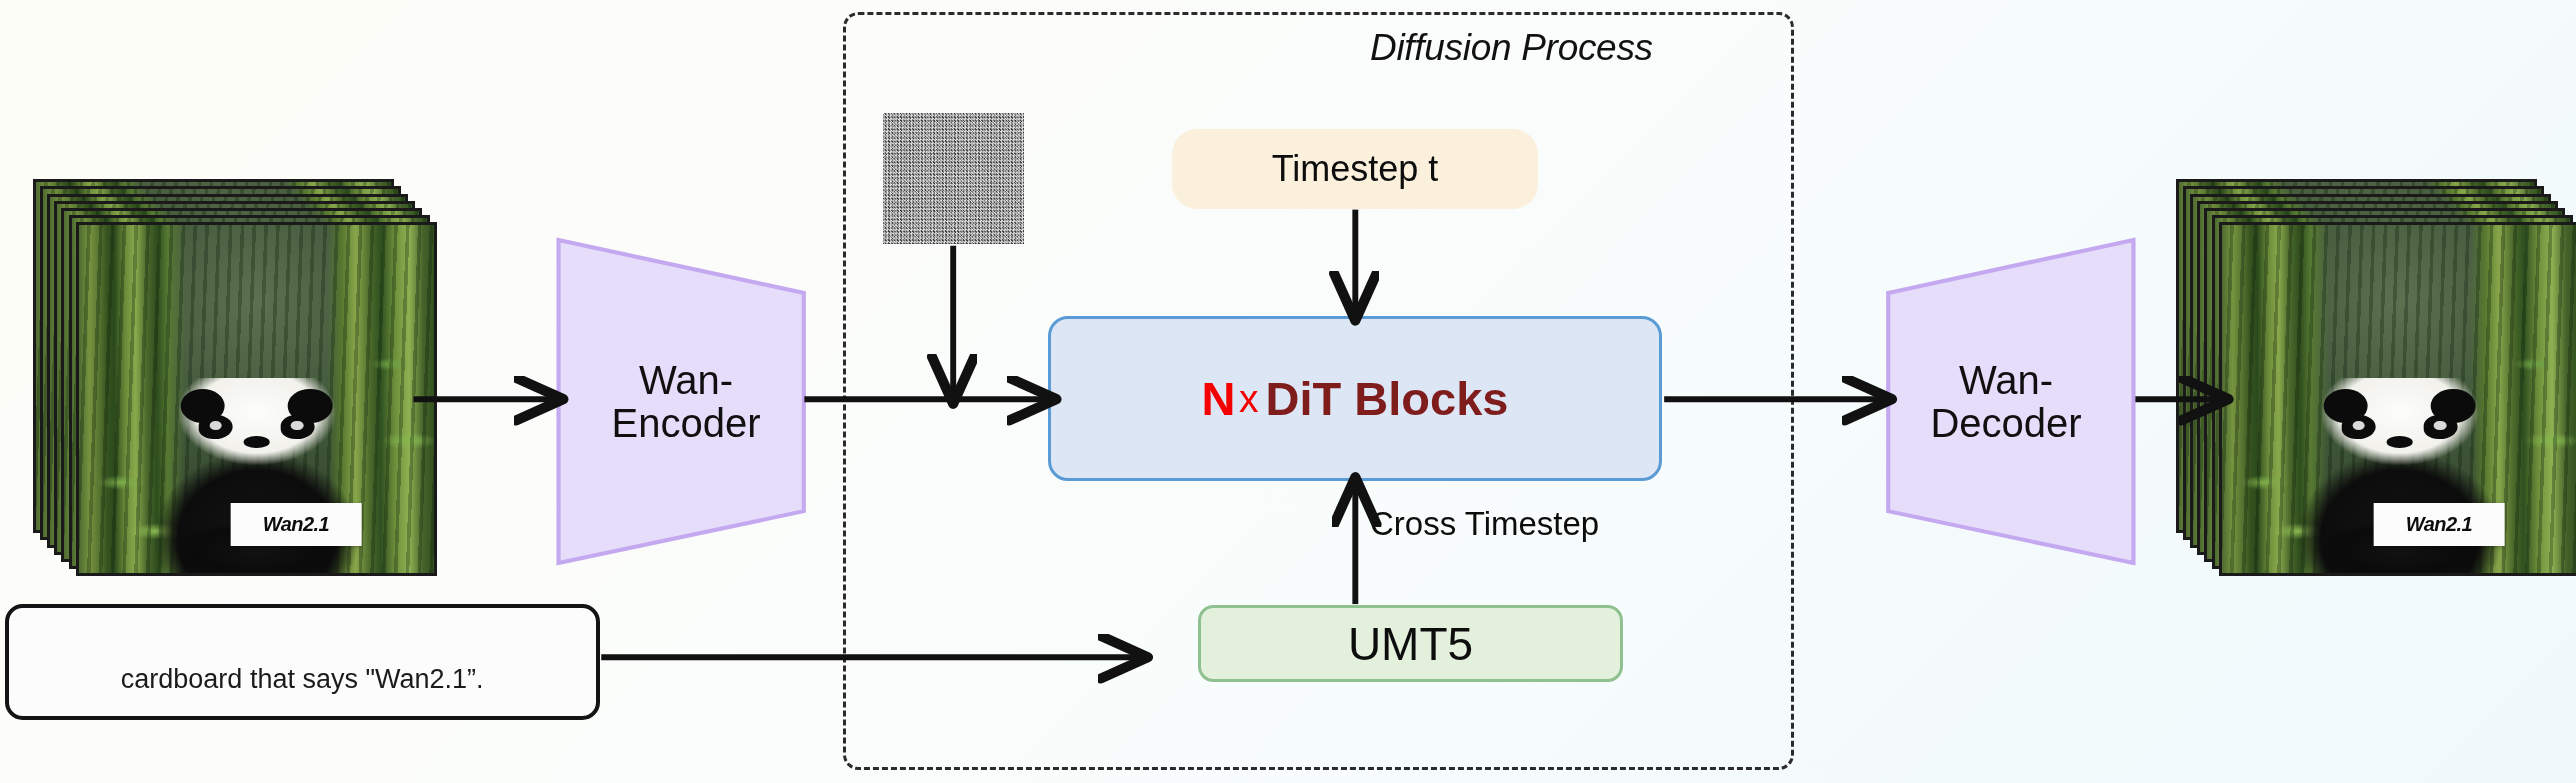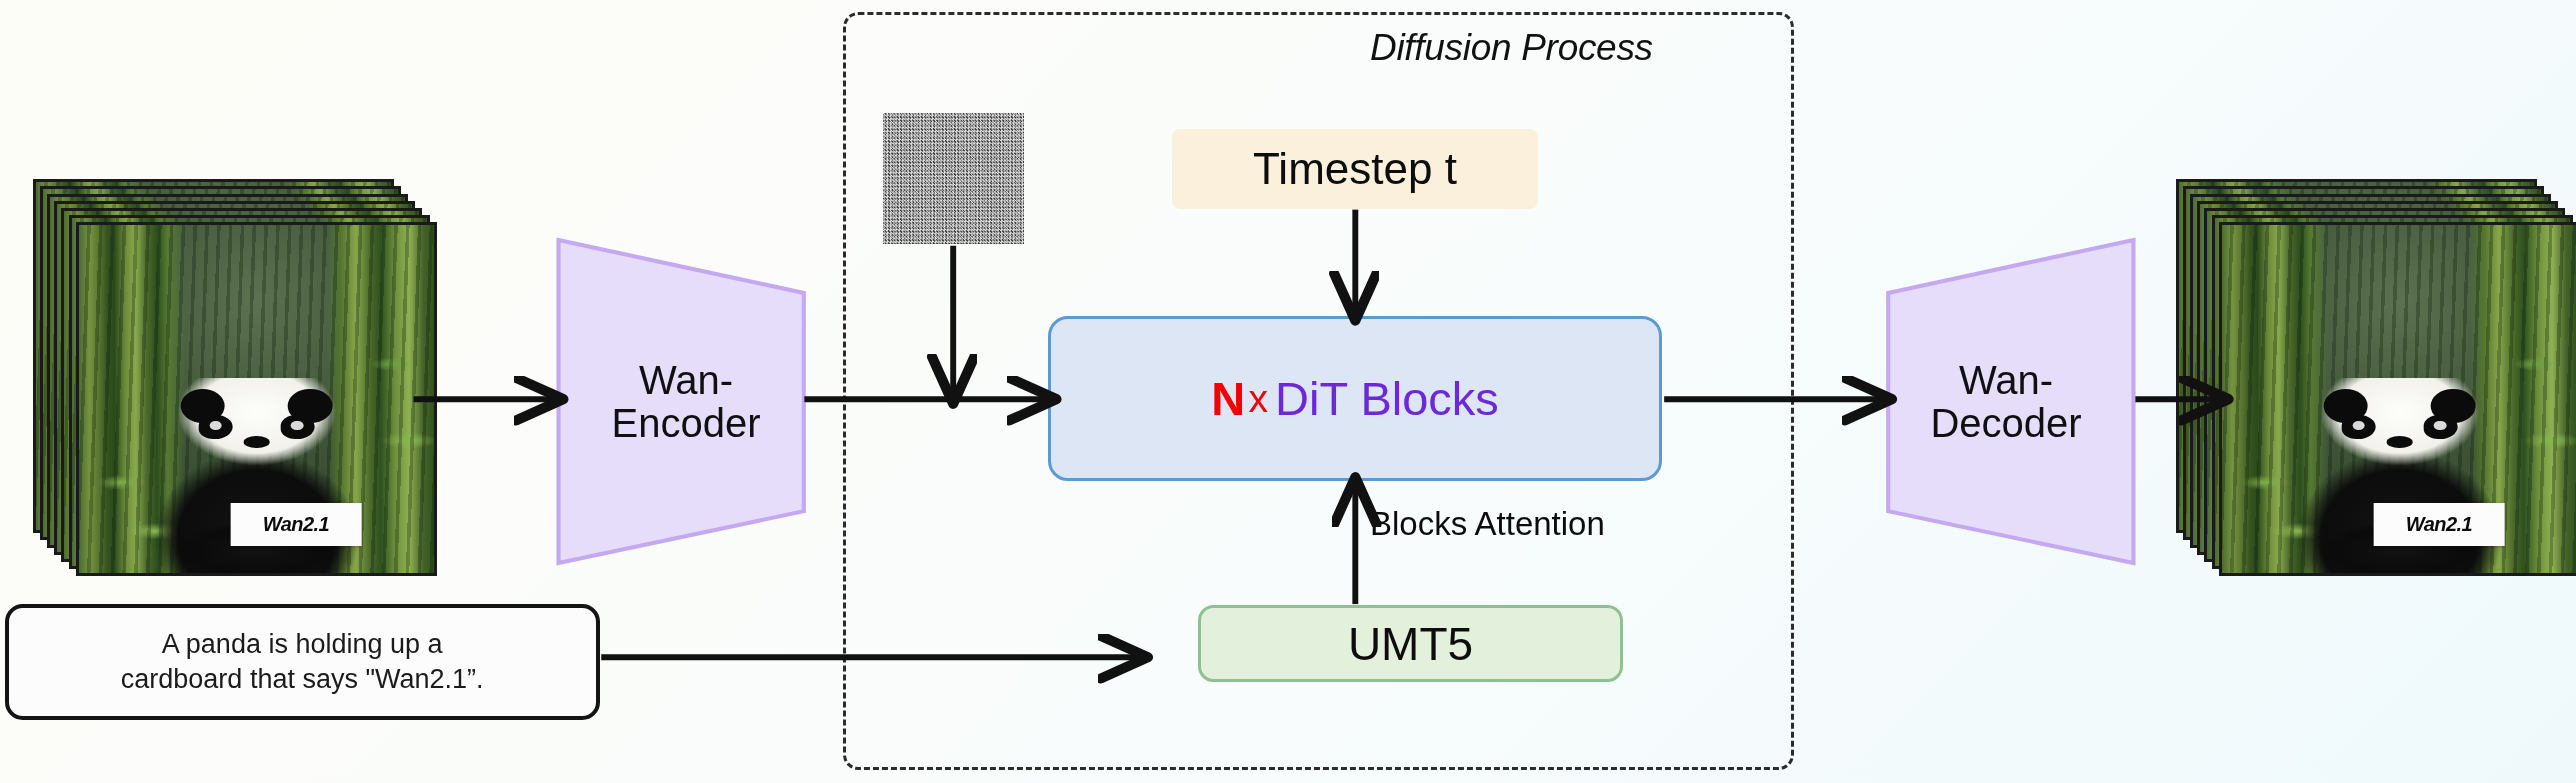--- a/index.html
+++ b/index.html
@@ -148,34 +148,34 @@
     align-items: center;
     justify-content: center;
     border-radius: 13px;
     color: #0d0d0d;
   }
   .timestep-box {
     left: 1172px; top: 129px;
     width: 366px; height: 80px;
     background: #faf0dc;
     border: none;
-    font-size: 44px;
-    border-radius: 8px;
+    font-size: 36px;
+    border-radius: 25px;
   }
   .dit-box {
     left: 1048px; top: 316px;
     width: 614px; height: 165px;
     background: #dce6f5;
     border: 3px solid #5b9bd5;
     border-radius: 20px;
     font-size: 47px;
   }
   .dit-n { color: #f40000; font-weight: 700; }
   .dit-x { color: #f40000; font-weight: 400; font-size: 39px; margin: 0 7px 0 3.5px; }
-  .dit-rest { color: #6d28d9; font-weight: 400; }
+  .dit-rest { color: #7f1d1d; font-weight: 700; }
   .umt5-box {
     left: 1198px; top: 605px;
     width: 425px; height: 77px;
     background: #e3f0dc;
     border: 3px solid #8fc08f;
     border-radius: 15.4px;
     font-size: 46px;
   }
   .prompt-box {
     left: 4.7px; top: 604px;
@@ -277,26 +277,26 @@
     <span class="dit-x">x</span>
     <span class="dit-rest">DiT Blocks</span>
   </div>
 
   <div class="abs rbox umt5-box nosel">
     <span>UMT5</span>
   </div>
 
   <div class="abs rbox prompt-box nosel">
     <span>
-      <span>A panda is holding up a</span><br>
+      <br>
       <span>cardboard that says "Wan2.1”.</span>
     </span>
   </div>
 
-  <div class="abs cross-attn-label nosel">Blocks Attention</div>
+  <div class="abs cross-attn-label nosel">Cross Timestep</div>
 
   <div class="abs trap" style="left:1854px; top:236px;">
     <svg width="283" height="331" viewBox="0 0 480 560">
       <polygon points="58,96 474,6 474,554 58,466" fill="#e6ddfb" stroke="#c4a8f0" stroke-width="7"></polygon>
     </svg>
     <div class="trap-label dec nosel">Wan-
 Decoder</div>
   </div>
 
   <div class="abs frame-stack" style="left:2156px; top:177px;">

